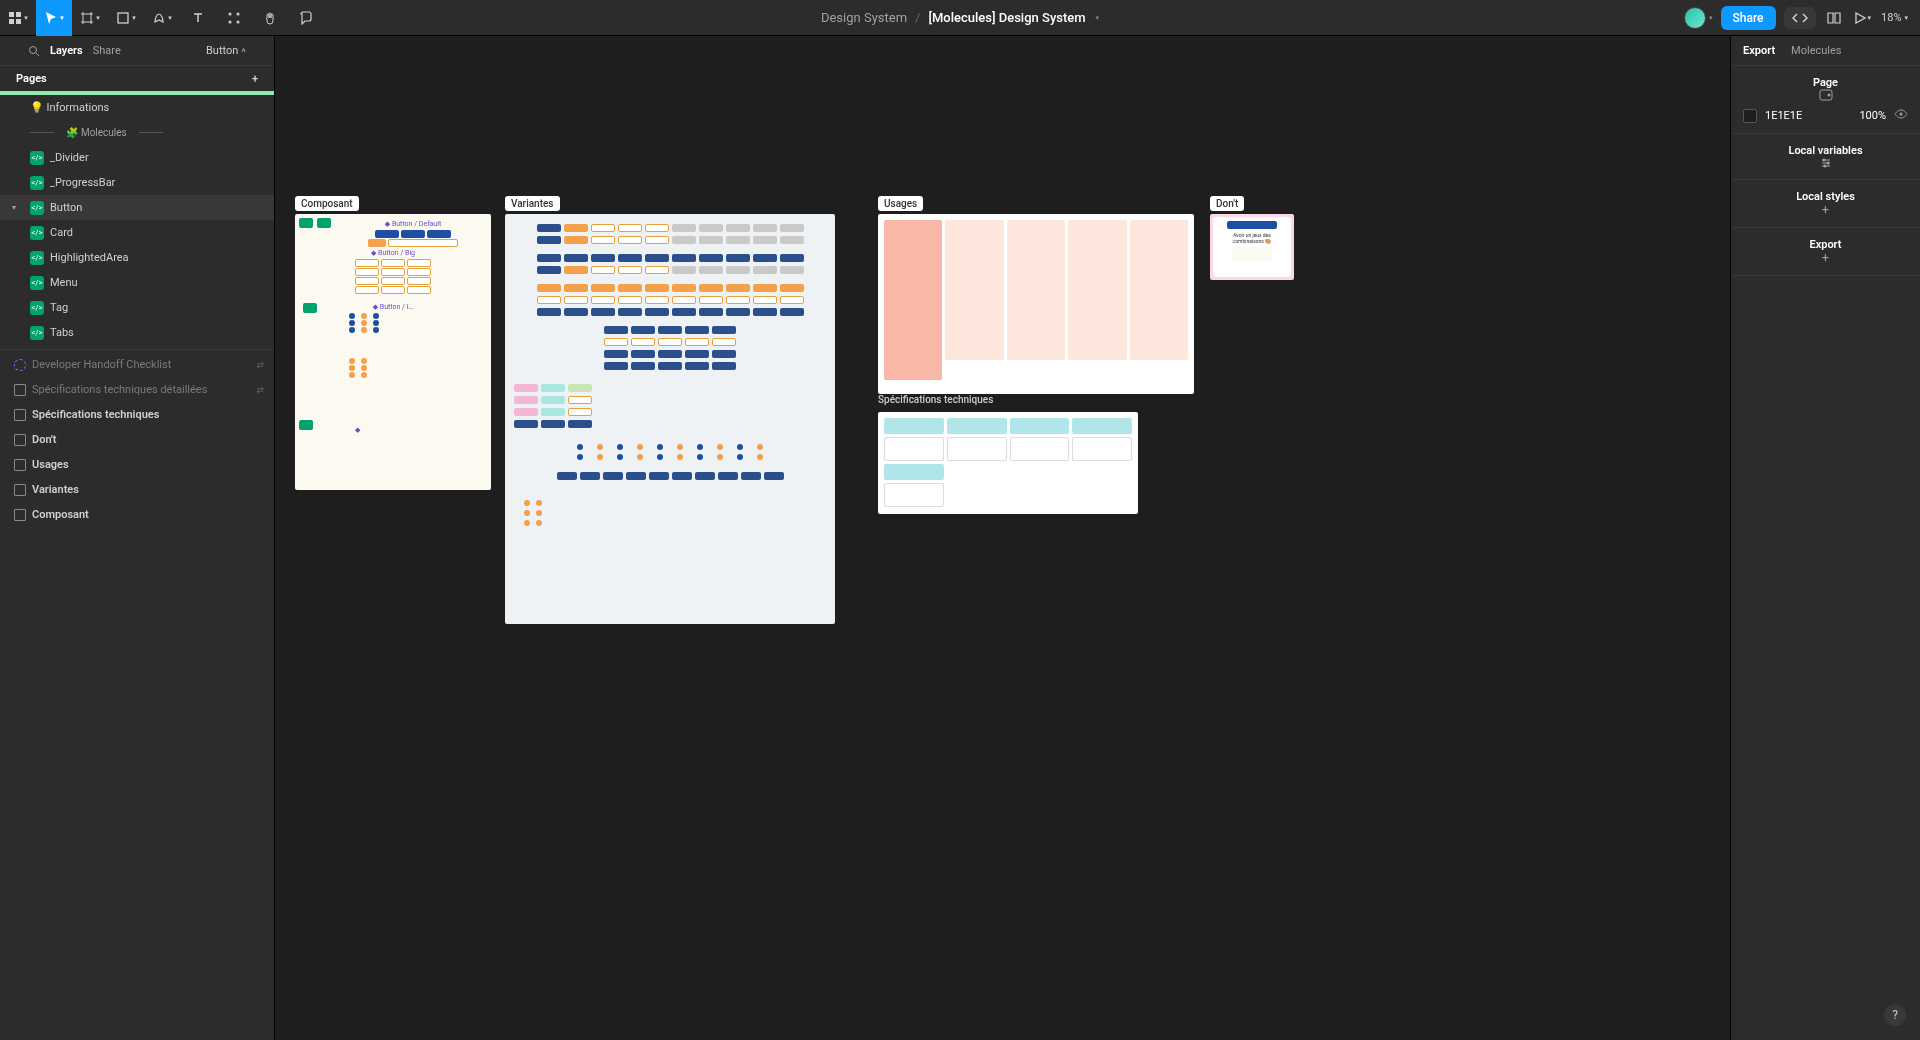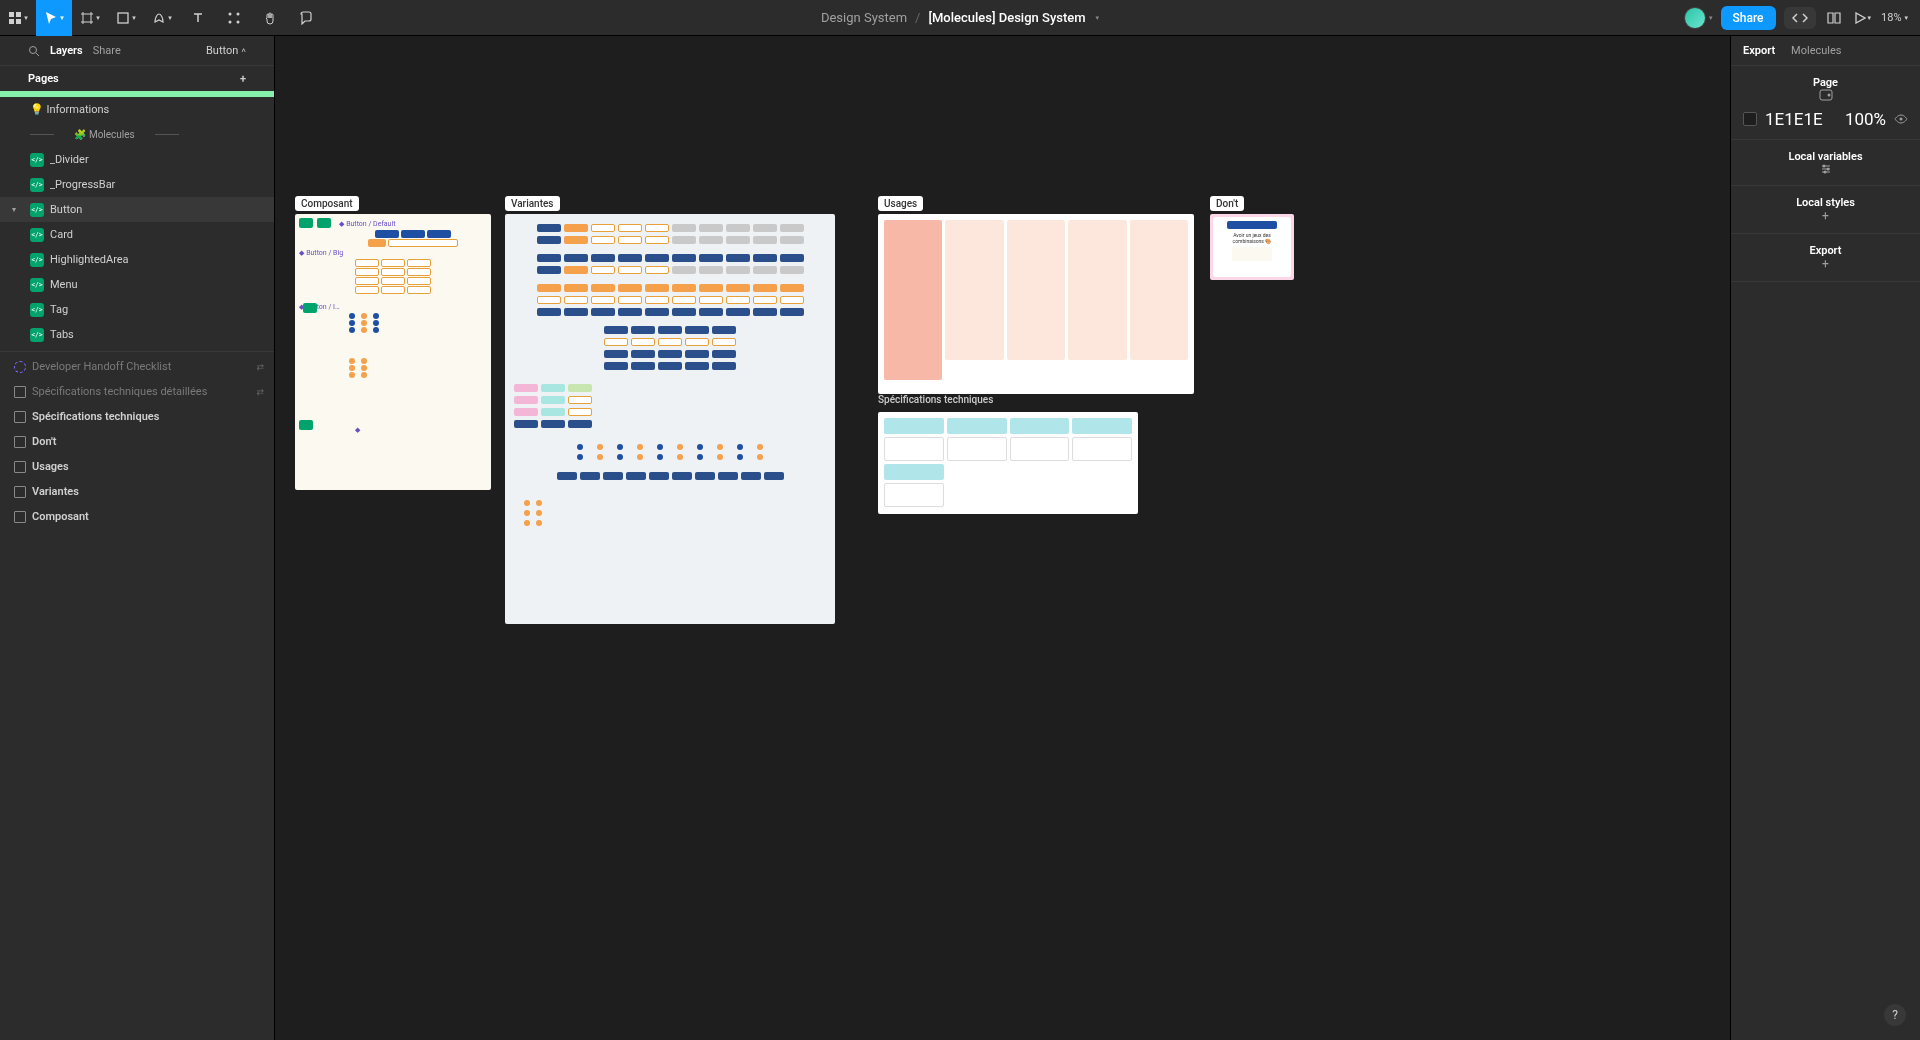--- a/index.html
+++ b/index.html
@@ -19,56 +19,56 @@
 .btn-share { background: #0d99ff; color: #fff; border: none; border-radius: 6px; padding: 5px 12px; font-size: 12px; font-weight: 500; cursor: pointer; }
 .tb-pill { background: #383838; border-radius: 6px; padding: 5px 8px; display: flex; align-items: center; }
 .zoom { color: #d0d0d0; font-size: 11px; display: flex; align-items: center; }
 
 
 .left-panel { position: absolute; top: 36px; left: 0; width: 275px; bottom: 0; background: #2c2c2c; border-right: 1px solid #000; display: flex; flex-direction: column; }
 .lp-header { height: 30px; display: flex; align-items: center; padding: 0 28px; gap: 10px; border-bottom: 1px solid #383838; }
 .lp-tab { color: #a0a0a0; font-size: 11px; cursor: pointer; }
 .lp-tab.active { color: #fff; font-weight: 600; }
 .lp-filter { margin-left: auto; color: #d0d0d0; font-size: 11px; display: flex; align-items: center; }
-.lp-pages { padding: 6px 28px; border-bottom: 6px solid #86efac; display: flex; justify-content: space-between; }
+.lp-pages { padding: 6px 16px; border-bottom: 4px solid #86efac; display: flex; justify-content: space-between; }
 .lp-pages span { font-size: 11px; font-weight: 600; }
 .lp-plus { color: #d0d0d0; font-size: 14px; cursor: pointer; }
 .lp-list { flex: 1; overflow-y: auto; }
 .lp-item { display: flex; align-items: center; height: 25px; padding: 0 10px 0 30px; font-size: 11px; color: #d0d0d0; cursor: pointer; gap: 6px; position: relative; }
 .lp-item.selected { background: rgba(255,255,255,0.06); }
 .lp-item .caret { position: absolute; left: 12px; font-size: 8px; color: #a0a0a0; }
 .comp-ico { width: 14px; height: 14px; border-radius: 3px; background: #00a36c; display: flex; align-items: center; justify-content: center; font-size: 8px; color: #fff; }
 .frame-ico { width: 12px; height: 12px; border: 1px solid #888; border-radius: 1px; }
 .dev-ico { width: 12px; height: 12px; border-radius: 50%; border: 1px dashed #8a6bff; }
 .lp-item.muted { color: #7a7a7a; }
 .lp-item.muted .lp-fav { margin-left: auto; color: #666; font-size: 9px; }
-.lp-separator-label { font-size: 10px; color: #a0a0a0; display: flex; align-items: center; gap: 20px; text-align: right; }
+.lp-separator-label { font-size: 10px; color: #a0a0a0; display: flex; align-items: center; gap: 12px; text-align: right; }
 .lp-line { flex: 0 0 24px; height: 1px; background: #555; }
 
 
 .right-panel { position: absolute; top: 36px; right: 0; width: 190px; bottom: 0; background: #2c2c2c; border-left: 1px solid #000; }
 .rp-tabs { height: 30px; display: flex; align-items: center; padding: 0 12px; gap: 16px; border-bottom: 1px solid #383838; }
 .rp-tab { font-size: 11px; color: #a0a0a0; cursor: pointer; }
 .rp-tab.active { color: #fff; font-weight: 600; }
 .rp-section { padding: 10px 12px; border-bottom: 1px solid #383838; }
 .rp-row { display: flex; align-items: center; justify-content: space-between; font-size: 11px; flex-direction: column; }
 .rp-section-title { font-size: 11px; font-weight: 600; }
-.rp-bg { display: flex; align-items: center; gap: 8px; margin-top: 8px; font-size: 17px; }
+.rp-bg { display: flex; align-items: flex-start; gap: 8px; margin-top: 8px; font-size: 11px; }
 .rp-swatch { width: 14px; height: 14px; background: #1e1e1e; border: 1px solid #555; border-radius: 2px; }
 .rp-ico { color: #a0a0a0; font-size: 12px; cursor: pointer; }
 
 
 .canvas { position: absolute; top: 36px; left: 275px; right: 190px; bottom: 0; background: #1e1e1e; }
 .frame-group { position: absolute; }
 .frame-label { position: absolute; top: -18px; left: 0; background: #fff; color: #333; font-size: 10px; padding: 2px 6px; border-radius: 3px; font-weight: 500; }
 .frame-label.plain { background: transparent; color: #ccc; padding: 0; }
 .frame { background: #fbf9f0; border-radius: 2px; position: relative; overflow: hidden; }
 
 
-.mini-title { color: #6a4fc7; font-size: 7px; margin: 2px 0; }
+.mini-title { color: #6a4fc7; font-size: 7px; text-align: center; margin: 2px 0; }
 .mini-title::before { content: "◆ "; }
 .mini-row { display: flex; gap: 2px; justify-content: center; margin: 1px 0; }
 .mini-btn { width: 24px; height: 8px; border-radius: 2px; }
 .mini-btn.blue { background: #1e4fa3; }
 .mini-btn.orange { background: #f5a04a; }
 .mini-btn.white { background: #fff; border: 1px solid #e8a13a; }
 .mini-btn.grey { background: #c9c9c9; }
 .mini-btn.navy { background: #2b4f8a; }
 .mini-btn.pink { background: #f4b6d6; }
 .mini-btn.teal { background: #a8e6e2; }

